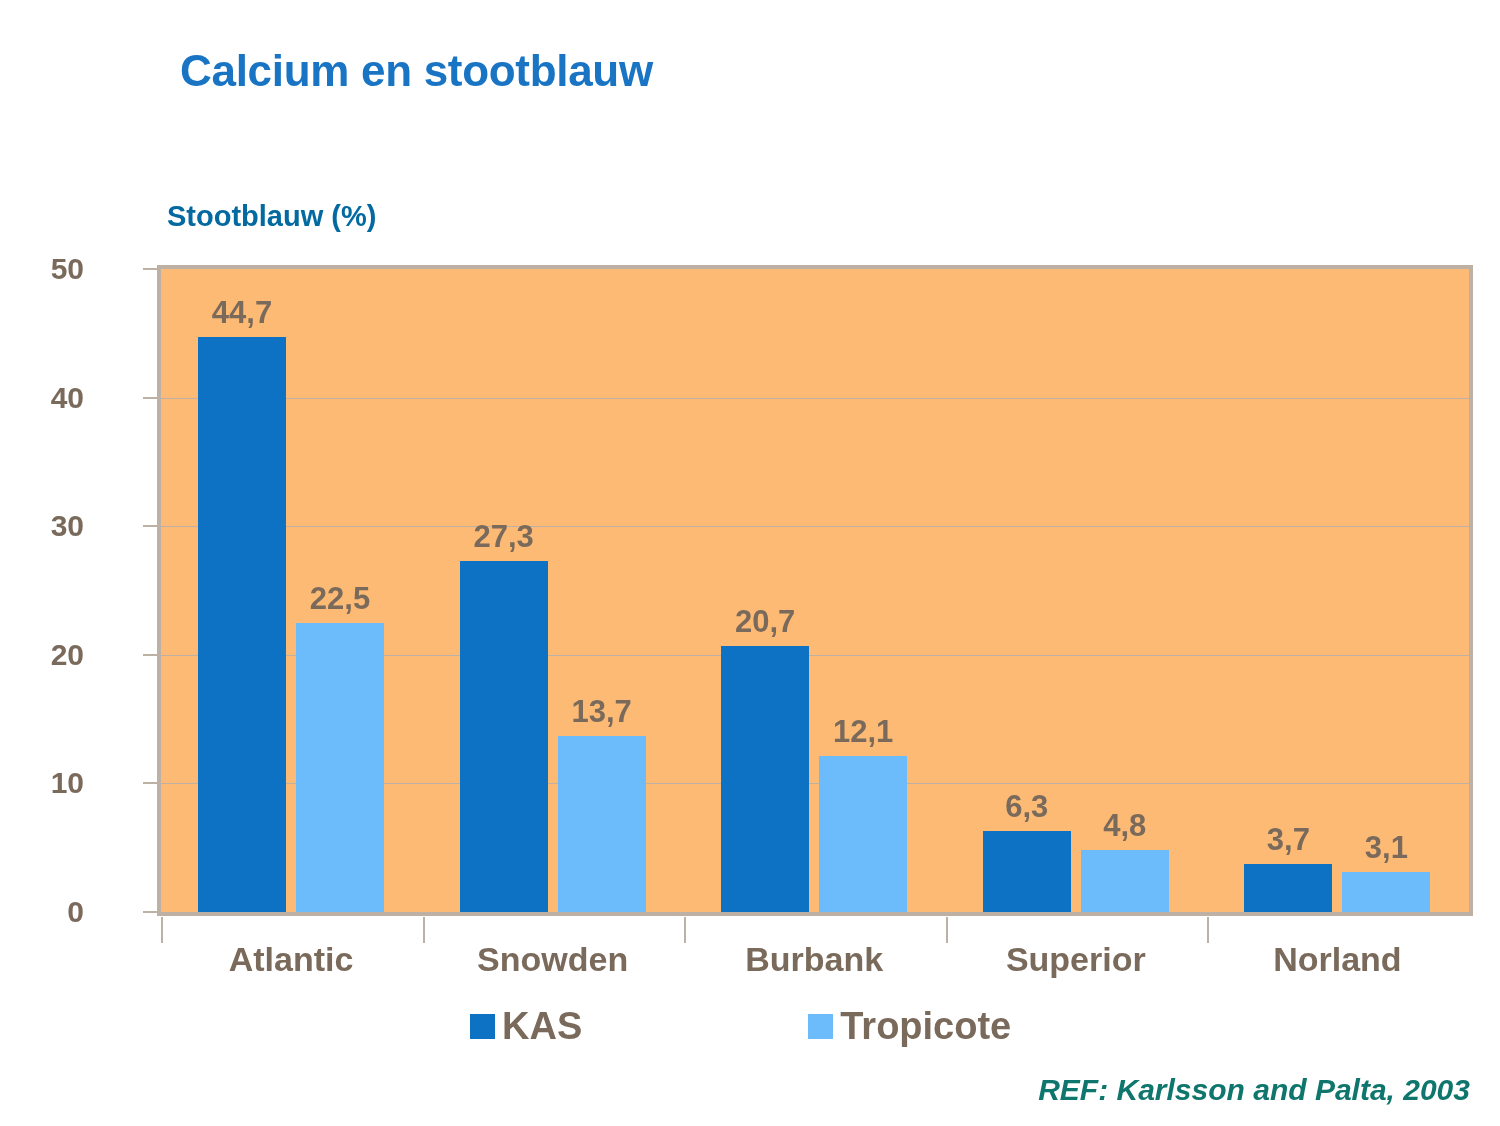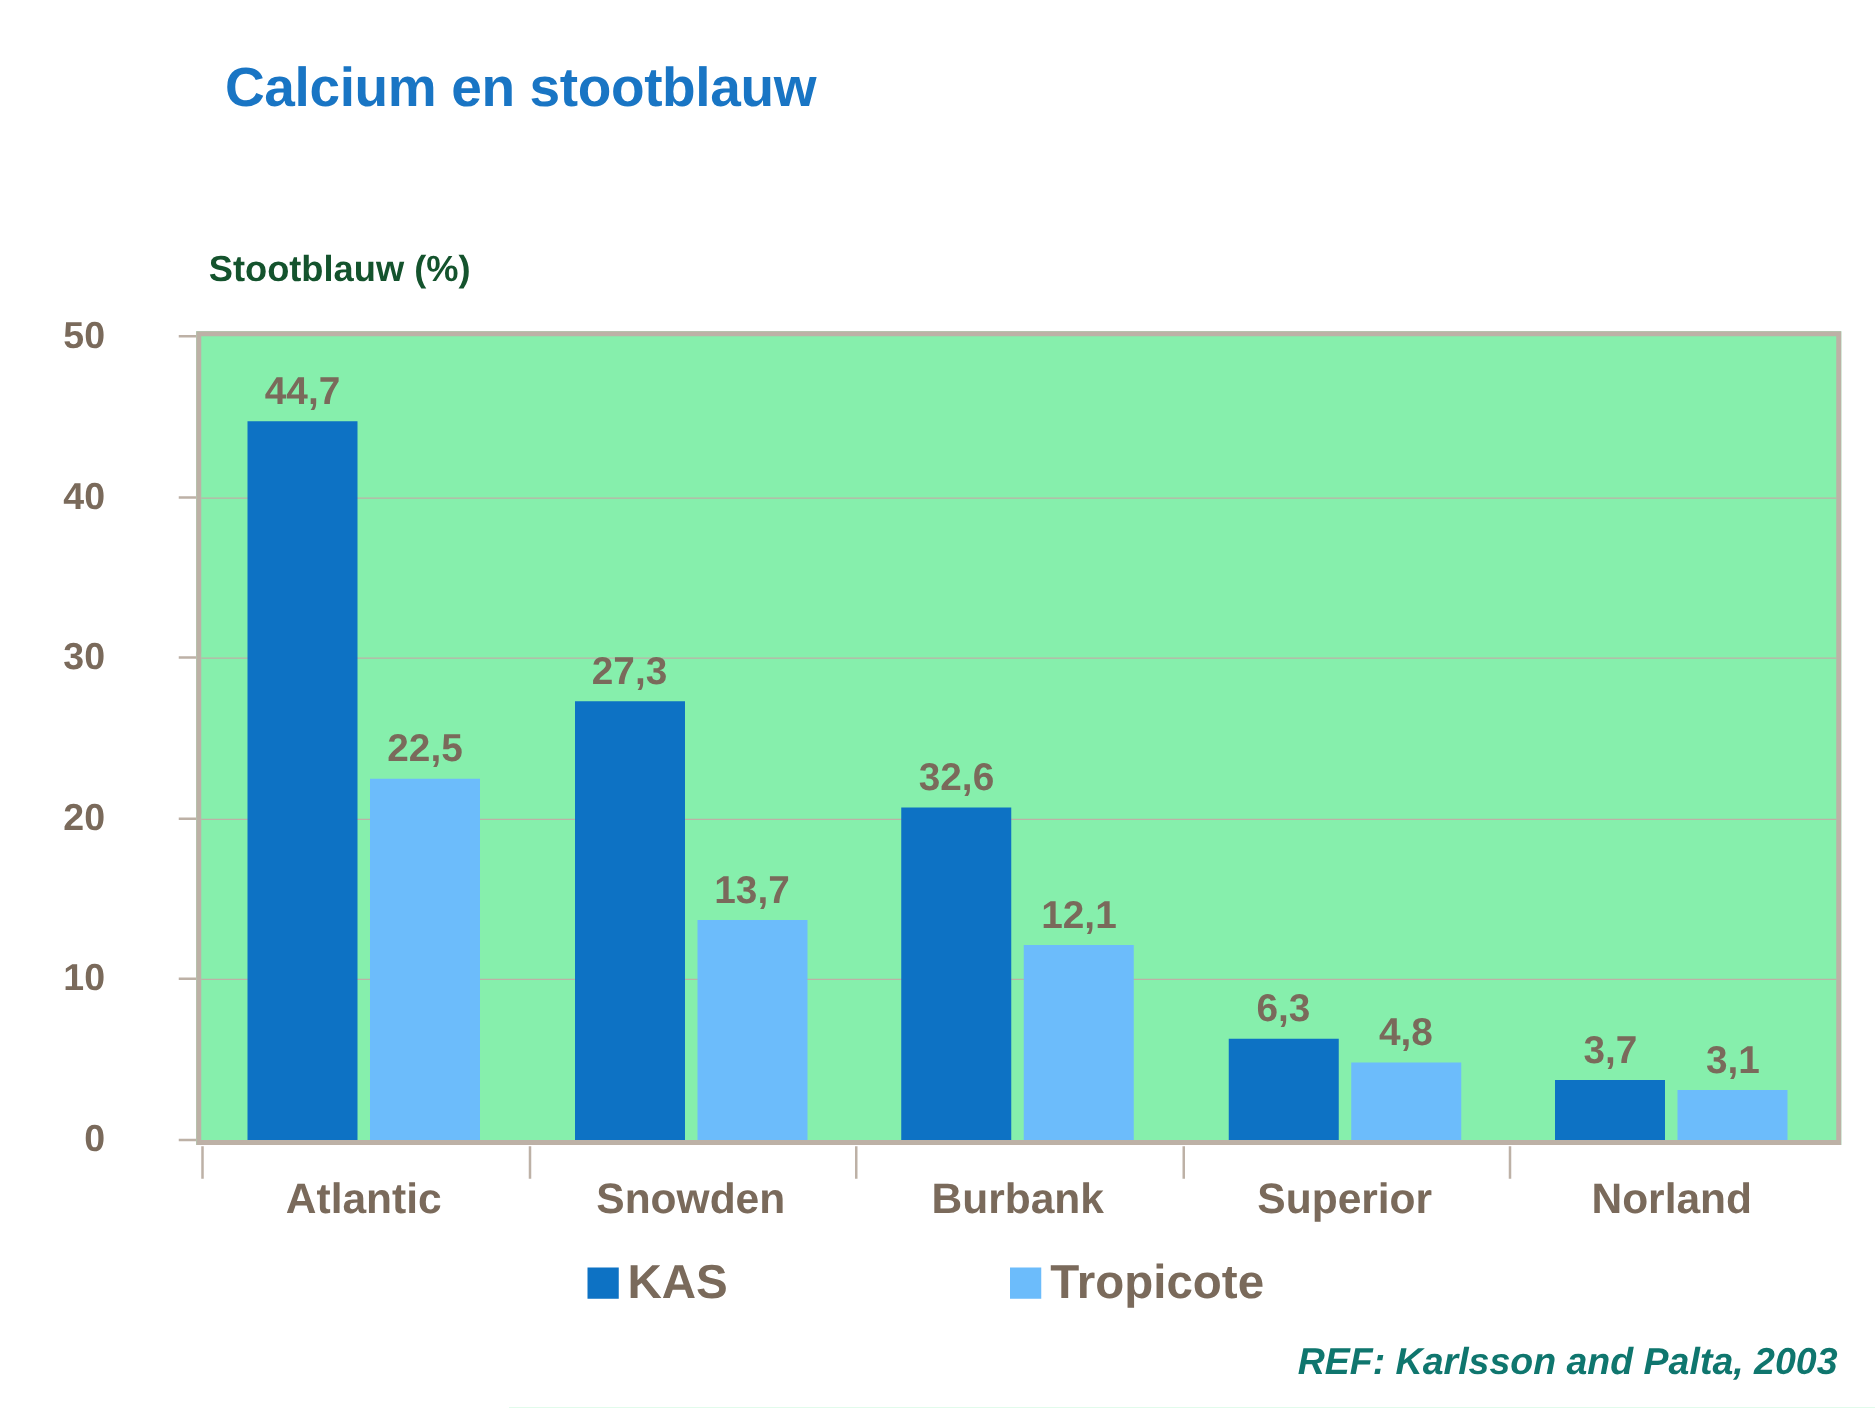--- a/index.html
+++ b/index.html
@@ -38,34 +38,34 @@
     margin-top: 2px;
   }
 
   
   #y-axis-title {
     position: absolute;
     left: 167px;
     top: 200px;
     font-size: 29px;
     font-weight: bold;
-    color: #14532d;
+    color: #0369a1;
     white-space: nowrap;
   }
 
   
   #plot-frame {
     position: absolute;
     left: 157px;
     top: 265px;
     width: 1316px;
     height: 651px;
     border: 4px solid #BDB1A6;
     box-sizing: border-box;
-    background: #86efac;
+    background: #fdba74;
   }
   #plot-inner {
     position: absolute;
     left: 0;
     top: 0;
     right: 0;
     bottom: 0;
   }
 
   .gridline {
@@ -204,21 +204,21 @@
       <div class="gridline" style="top: 128.6px;"></div>
       <div class="bar kas" style="left: 37px; width: 88px; height: 574.842px;"></div>
       <div class="bar-label" style="left: 81px; bottom: 580.842px;">44,7</div>
       <div class="bar tropicote" style="left: 135px; width: 88px; height: 289.35px;"></div>
       <div class="bar-label" style="left: 179px; bottom: 295.35px;">22,5</div>
       <div class="bar kas" style="left: 298.6px; width: 88px; height: 351.078px;"></div>
       <div class="bar-label" style="left: 342.6px; bottom: 357.078px;">27,3</div>
       <div class="bar tropicote" style="left: 396.6px; width: 88px; height: 176.182px;"></div>
       <div class="bar-label" style="left: 440.6px; bottom: 182.182px;">13,7</div>
       <div class="bar kas" style="left: 560.2px; width: 88px; height: 266.202px;"></div>
-      <div class="bar-label" style="left: 604.2px; bottom: 272.202px;">32,6</div>
+      <div class="bar-label" style="left: 604.2px; bottom: 272.202px;">20,7</div>
       <div class="bar tropicote" style="left: 658.2px; width: 88px; height: 155.606px;"></div>
       <div class="bar-label" style="left: 702.2px; bottom: 161.606px; margin-top: 37px;">12,1</div>
       <div class="bar kas" style="left: 821.8px; width: 88px; height: 81.018px;"></div>
       <div class="bar-label" style="left: 865.8px; bottom: 87.018px;">6,3</div>
       <div class="bar tropicote" style="left: 919.8px; width: 88px; height: 61.728px;"></div>
       <div class="bar-label" style="left: 963.8px; bottom: 67.728px;">4,8</div>
       <div class="bar kas" style="left: 1083.4px; width: 88px; height: 47.582px;"></div>
       <div class="bar-label" style="left: 1127.4px; bottom: 53.582px;">3,7</div>
       <div class="bar tropicote" style="left: 1181.4px; width: 88px; height: 39.866px;"></div>
       <div class="bar-label" style="left: 1225.4px; bottom: 45.866px;">3,1</div>

